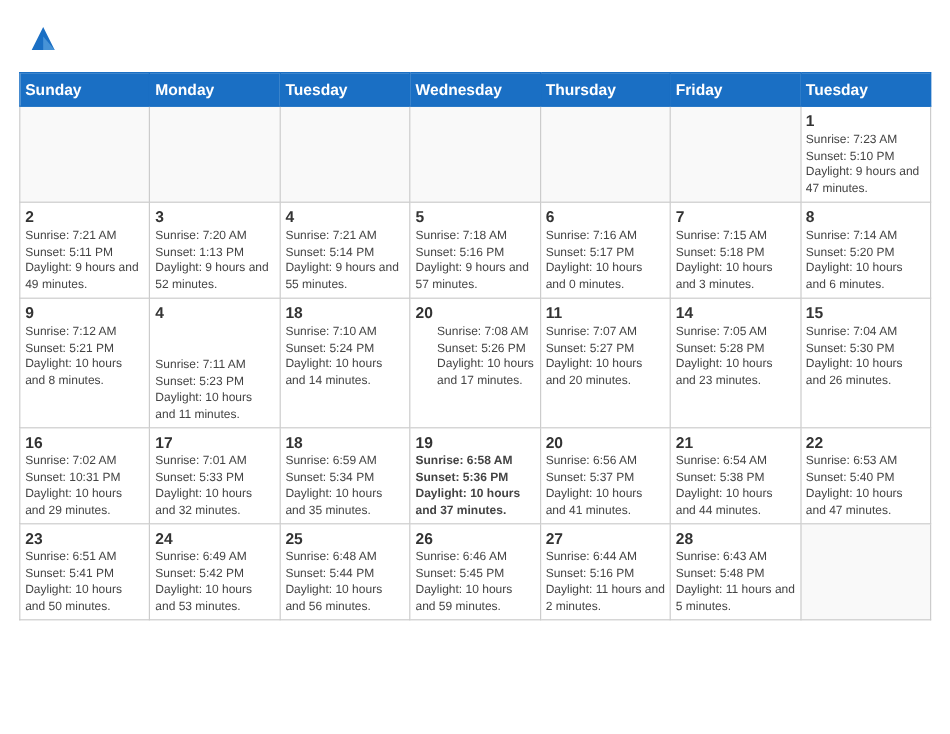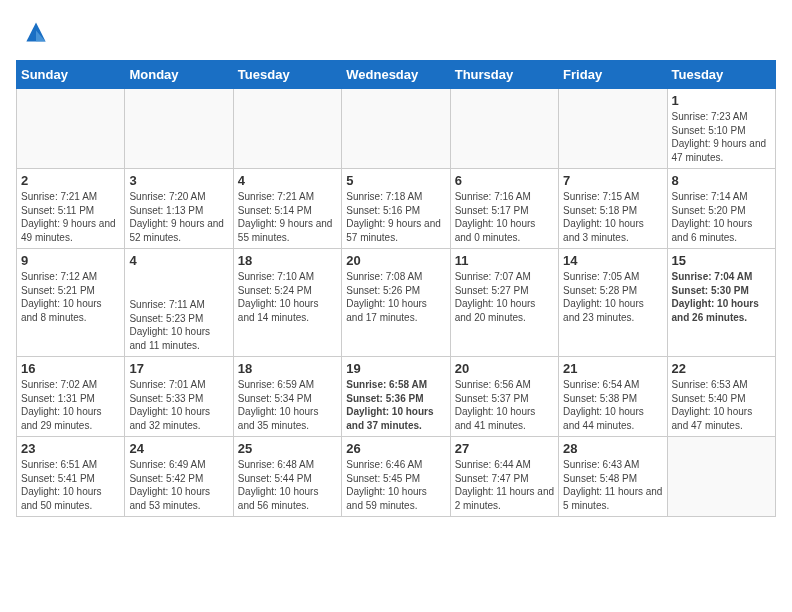--- a/index.html
+++ b/index.html
@@ -200,48 +200,48 @@
 Daylight: 10 hours and 11 minutes.</div>
           </td>
           <td>
             <span class="day-num">18</span>
             <div class="day-info" style="white-space: pre-line;">Sunrise: 7:10 AM
 Sunset: 5:24 PM
 Daylight: 10 hours and 14 minutes.</div>
           </td>
           <td>
             <span class="day-num">20</span>
-            <div class="day-info" style="white-space: pre-line;">Sunrise: 7:08 AM
+            <div class="day-info" style="white-space: pre-line; margin-left: 18px;">Sunrise: 7:08 AM
 Sunset: 5:26 PM
 Daylight: 10 hours and 17 minutes.</div>
           </td>
           <td>
             <span class="day-num">11</span>
             <div class="day-info" style="white-space: pre-line;">Sunrise: 7:07 AM
 Sunset: 5:27 PM
 Daylight: 10 hours and 20 minutes.</div>
           </td>
           <td>
             <span class="day-num">14</span>
             <div class="day-info" style="white-space: pre-line;">Sunrise: 7:05 AM
 Sunset: 5:28 PM
 Daylight: 10 hours and 23 minutes.</div>
           </td>
           <td>
             <span class="day-num">15</span>
-            <div class="day-info" style="white-space: pre-line; font-weight: bold;">Sunrise: 7:04 AM
+            <div class="day-info" style="white-space: pre-line;">Sunrise: 7:04 AM
 Sunset: 5:30 PM
 Daylight: 10 hours and 26 minutes.</div>
           </td>
         </tr>
         <tr>
           <td>
             <span class="day-num">16</span>
             <div class="day-info" style="white-space: pre-line;">Sunrise: 7:02 AM
-Sunset: 1:31 PM
+Sunset: 10:31 PM
 Daylight: 10 hours and 29 minutes.</div>
           </td>
           <td>
             <span class="day-num">17</span>
             <div class="day-info" style="white-space: pre-line;">Sunrise: 7:01 AM
 Sunset: 5:33 PM
 Daylight: 10 hours and 32 minutes.</div>
           </td>
           <td>
             <span class="day-num">18</span>
@@ -295,21 +295,21 @@
           </td>
           <td>
             <span class="day-num">26</span>
             <div class="day-info" style="white-space: pre-line;">Sunrise: 6:46 AM
 Sunset: 5:45 PM
 Daylight: 10 hours and 59 minutes.</div>
           </td>
           <td>
             <span class="day-num">27</span>
             <div class="day-info" style="white-space: pre-line;">Sunrise: 6:44 AM
-Sunset: 7:47 PM
+Sunset: 5:16 PM
 Daylight: 11 hours and 2 minutes.</div>
           </td>
           <td>
             <span class="day-num">28</span>
             <div class="day-info" style="white-space: pre-line;">Sunrise: 6:43 AM
 Sunset: 5:48 PM
 Daylight: 11 hours and 5 minutes.</div>
           </td>
           <td class="empty-cell"></td>
         </tr>

